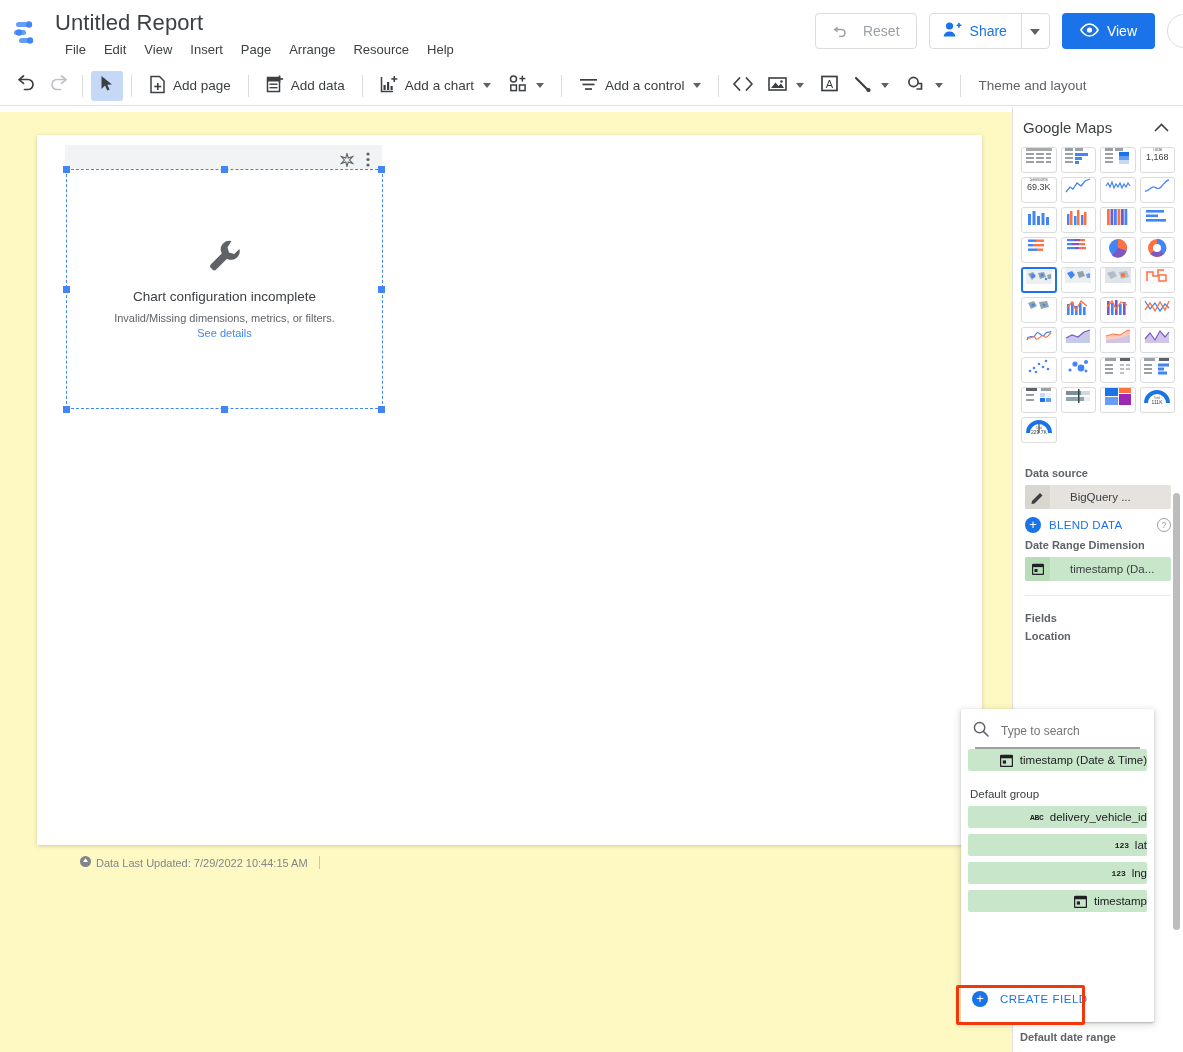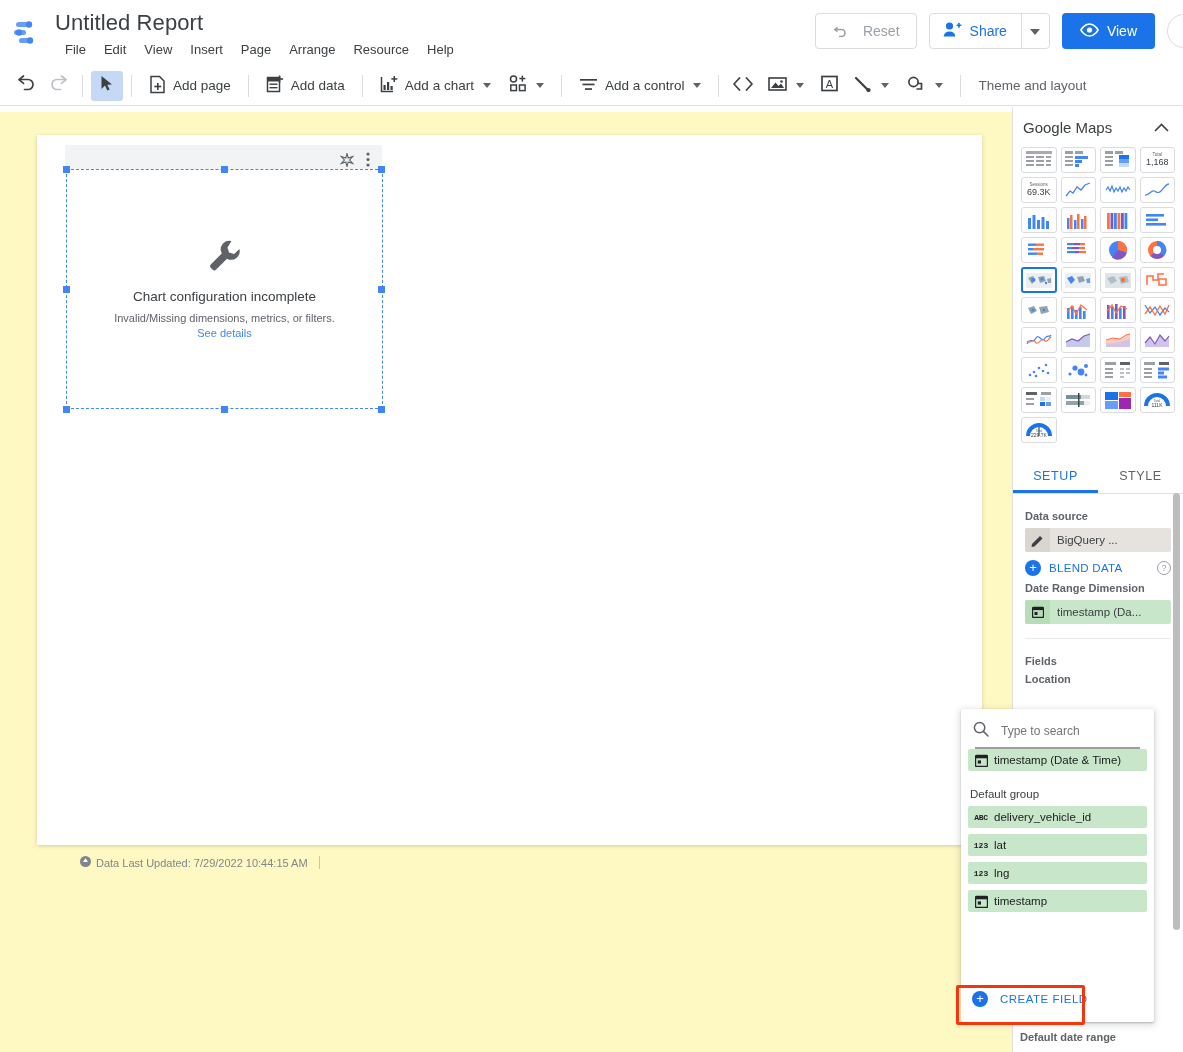--- a/index.html
+++ b/index.html
@@ -82,37 +82,37 @@
 
   
   .rightpanel { position: absolute; left: 1012px; top: 107px; width: 171px; height: 945px;
     background: #fff; border-left: 1px solid #e0e0e0; }
   .rp-header { display: flex; align-items: center; justify-content: space-between;
     padding: 11px 14px 9px 10px; }
   .rp-title { font-size: 15px; color: #3c4043; }
   .gallery { padding: 2px 8px 8px 8px; display: grid; grid-template-columns: repeat(4, 1fr);
     gap: 4px; }
   .gcell { height: 26px; border: 1px solid #dadce0; border-radius: 3px; background: #fff;
-    display: flex; align-items: center; justify-content: center; overflow: hidden; }
+    display: flex; justify-content: center; overflow: hidden; }
   .gcell.sel { border: 2px solid #1a73e8; }
   .gcell .lbl { font-size: 4.5px; color: #5f6368; line-height: 1; }
   .gcell .num { font-size: 9px; color: #3c4043; font-weight: 500; line-height: 1; }
 
   .tabs { display: flex; border-bottom: 1px solid #e0e0e0; margin-top: 6px; }
   .tab { flex: 1; text-align: center; padding: 12px 0 10px; font-size: 12.5px;
     font-weight: 500; color: #5f6368; letter-spacing: .6px; }
   .tab.active { color: #1a73e8; box-shadow: inset 0 -3px 0 #1a73e8; }
 
   .setup-body { position: relative; padding: 10px 12px 0 12px; }
   .sec-label { font-size: 11px; color: #5f6368; font-weight: 700; margin: 6px 0 6px; }
   .chip { display: flex; align-items: center; height: 24px; border-radius: 2px;
     font-size: 11.5px; overflow: hidden; }
   .chip-icon { width: 25px; height: 24px; display: flex; align-items: center; justify-content: center;
     flex: none; }
-  .chip-text { padding-left: 7px; white-space: nowrap; overflow: hidden; text-overflow: ellipsis; }
+  .chip-text { padding-left: 20px; white-space: nowrap; overflow: hidden; text-overflow: ellipsis; }
   .chip-grey { background: #e6e2dd; color: #3c4043; }
   .chip-grey .chip-icon { background: #d9d5cf; }
   .chip-green { background: #c8e6c9; color: #3c4043; }
   .chip-green .chip-icon { background: #b6dcb8; }
   .blend-row { display: flex; align-items: center; gap: 8px; margin: 8px 0 4px; }
   .blend-text { font-size: 11.5px; color: #1a73e8; font-weight: 500; letter-spacing: .3px; }
   .plus-circle { width: 16px; height: 16px; border-radius: 50%; background: #1a73e8;
     color: #fff; font-size: 13px; line-height: 15px; text-align: center; flex: none; }
   .help-q { margin-left: auto; width: 14px; height: 14px; border-radius: 50%;
     border: 1px solid #9aa0a6; color: #9aa0a6; font-size: 9px; line-height: 12px; text-align: center; }
@@ -126,21 +126,21 @@
   
   .fieldpicker { position: absolute; left: 961px; top: 709px; width: 193px; height: 313px;
     background: #fff; border-radius: 2px;
     box-shadow: 0 2px 6px 2px rgba(60,64,67,.15), 0 1px 2px rgba(60,64,67,.3); }
   .fp-search { display: flex; align-items: center; gap: 10px; padding: 12px 10px 0 12px; }
   .fp-input { flex: 1; font-size: 12px; color: #4d7c0f; border: none; outline: none;
     background: transparent; font-family: inherit; }
   .fp-underline { height: 2px; background: #9e9e9e; margin: 6px 14px 0 14px; }
   .fp-group { font-size: 11.5px; color: #3c4043; padding: 11px 0 6px 9px; }
   .fp-item { display: flex; align-items: center; height: 22px; background: #c8e6c9;
-    margin: 0 7px 6px 7px; border-radius: 2px; font-size: 11.5px; color: #202124; }
+    margin: 0 7px 6px 7px; border-radius: 2px; font-size: 11.5px; color: #202124; justify-content: flex-end; }
   .fp-item-icon { width: 26px; display: flex; align-items: center; justify-content: center; flex: none; }
   .fp-create { position: absolute; left: 0; bottom: 0; width: 193px; height: 46px;
     display: flex; align-items: center; gap: 12px; padding-left: 11px; }
   .fp-create-label { font-size: 11.5px; color: #1a73e8; font-weight: 500; letter-spacing: .5px; }
   .highlight-box { position: absolute; left: 956px; top: 985px; width: 129px; height: 40px;
     border: 3px solid #f4360b; border-radius: 2px; pointer-events: none; }
   .abc-ico { font-family: "Liberation Mono", monospace; font-size: 8px; font-weight: 700;
     color: #202124; letter-spacing: -.3px; }
   .num-ico { font-family: "Liberation Mono", monospace; font-size: 8px; font-weight: 700;
     color: #202124; }
@@ -757,24 +757,20 @@
       <div class="gcell">
         <svg width="26" height="18" viewBox="0 0 26 18">
           <path d="M2 15 A11 11 0 0 1 24 15" fill="none" stroke="#1a73e8" stroke-width="4"></path>
           <path d="M13 15 L13 6" stroke="#202124" stroke-width="1"></path>
           <text x="13" y="11" font-size="3" fill="#5f6368" text-anchor="middle" font-family="Liberation Sans, sans-serif">Total</text>
           <text x="13" y="16" font-size="5" fill="#3c4043" text-anchor="middle" font-family="Liberation Sans, sans-serif">229.7K</text>
         </svg>
       </div>
     </div>
 
-    <div class="tabs">
-      <div class="tab active">SETUP</div>
-      <div class="tab">STYLE</div>
-    </div>
 
     <div class="setup-body">
       <div class="sec-label">Data source</div>
       <div class="chip chip-grey">
         <span class="chip-icon">
           <svg width="13" height="13" viewBox="0 0 13 13">
               <path d="M1 10 L9 2 L11.5 4.5 L3.5 12.5 L0.5 13 Z" fill="#3c4043"></path>
             </svg>
         </span>
         <span class="chip-text">BigQuery ...</span>

